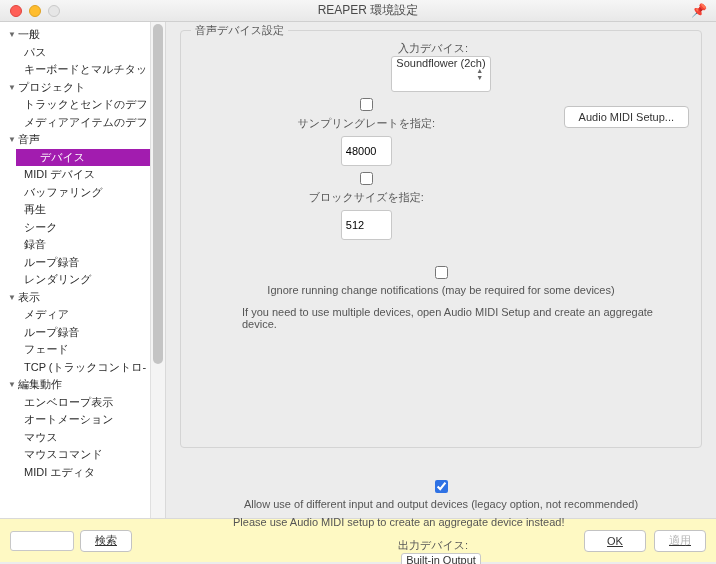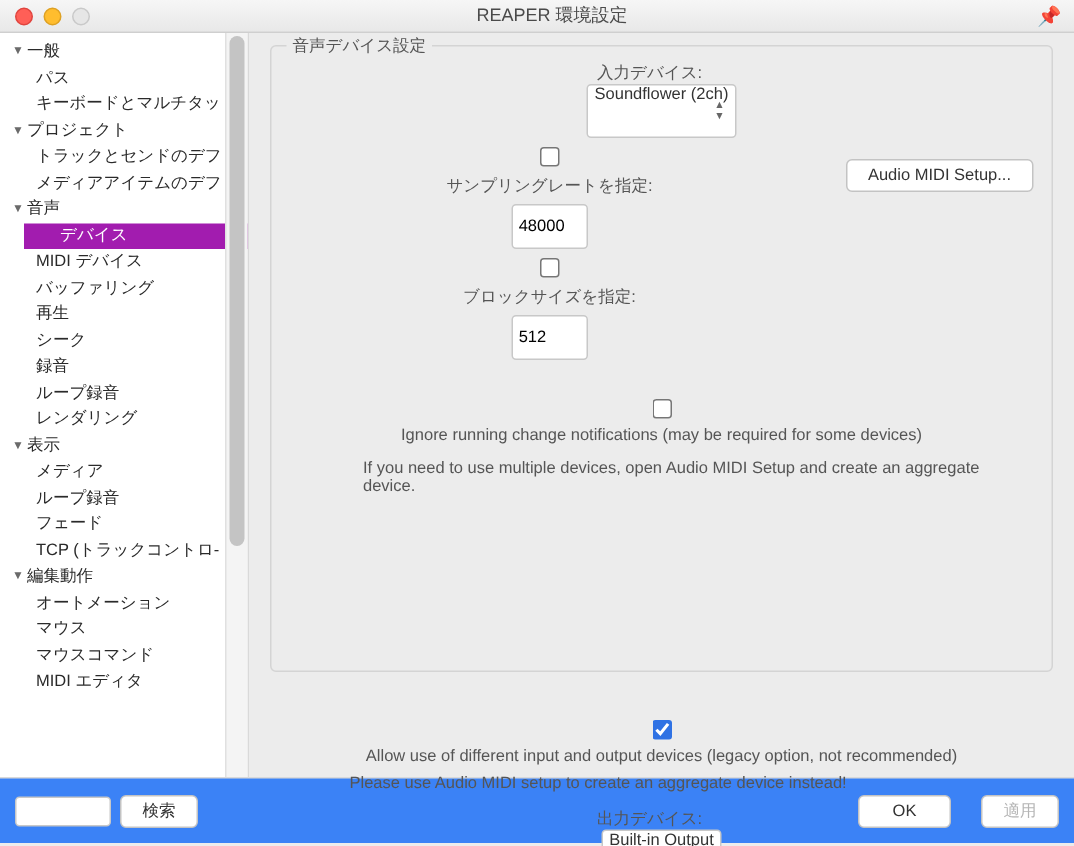--- a/index.html
+++ b/index.html
@@ -33,23 +33,23 @@
 select.sel, .sel { flex:1; height:36px; background:#fff; border:1px solid #c8c8c8; border-radius:3px; padding:0 4px; font-size:11px; color:#333; appearance:none; }
 .sel-wrap { position:relative; flex:1; }
 .sel-wrap .arrows { position:absolute; right:4px; top:0; bottom:0; width:14px; display:flex; flex-direction:column; justify-content:center; align-items:center; color:#666; font-size:7px; line-height:7px;}
 input.num { width:51px; height:19px; border:1px solid #c8c8c8; border-radius:3px; background:#fff; padding:14px 4px; font-size:11px; }
 .chk { display:flex; align-items:center; gap:5px; color:#555; font-size:11px; }
 .chk input[type=checkbox]{ width:13px; height:13px; accent-color:#2f72e4;}
 .btn { height:22px; background:#fff; border:1px solid #c3c3c3; border-radius:4px; padding:0 14px; font-size:11px; color:#333; display:inline-flex; align-items:center; justify-content:center; }
 .btn.disabled { color:#b5b5b5; }
 .hint { font-size:11px; color:#555; }
 .section-gap{height:150px;}
-.footer { height:44px; border-top:1px solid #d9d9d9; display:flex; align-items:center; padding:0 10px; background:#3b82f6;}
+.footer { height:44px; border-top:1px solid #d9d9d9; display:flex; align-items:center; padding:0 10px; background:#fef9c3;text-decoration:underline;}
 .footer .search-box{ width:64px; height:20px; border:1px solid #c8c8c8; border-radius:3px; background:#fff; margin-right:6px;}
-.footer .right { margin-left:auto; display:flex; gap:20px; }
+.footer .right { margin-left:auto; display:flex; gap:8px; }
 </style>
 </head>
 <body>
 
 <div class="titlebar">
   <div class="traffic">
     <div class="dot red"></div>
     <div class="dot yel"></div>
     <div class="dot grn"></div>
   </div>
@@ -75,20 +75,21 @@
       <div class="tree-item child">シーク</div>
       <div class="tree-item child">録音</div>
       <div class="tree-item child">ループ録音</div>
       <div class="tree-item child">レンダリング</div>
       <div class="tree-item parent">表示</div>
       <div class="tree-item child">メディア</div>
       <div class="tree-item child">ループ録音</div>
       <div class="tree-item child">フェード</div>
       <div class="tree-item child">TCP (トラックコントロ-</div>
       <div class="tree-item parent">編集動作</div>
+      <div class="tree-item child">エンベロープ表示</div>
       <div class="tree-item child">オートメーション</div>
       <div class="tree-item child">マウス</div>
       <div class="tree-item child">マウスコマンド</div>
       <div class="tree-item child">MIDI エディタ</div>
       <div class="scroll-gutter">
           <div class="scroll-thumb"></div>
         </div>
     </div>
   </div>
 

